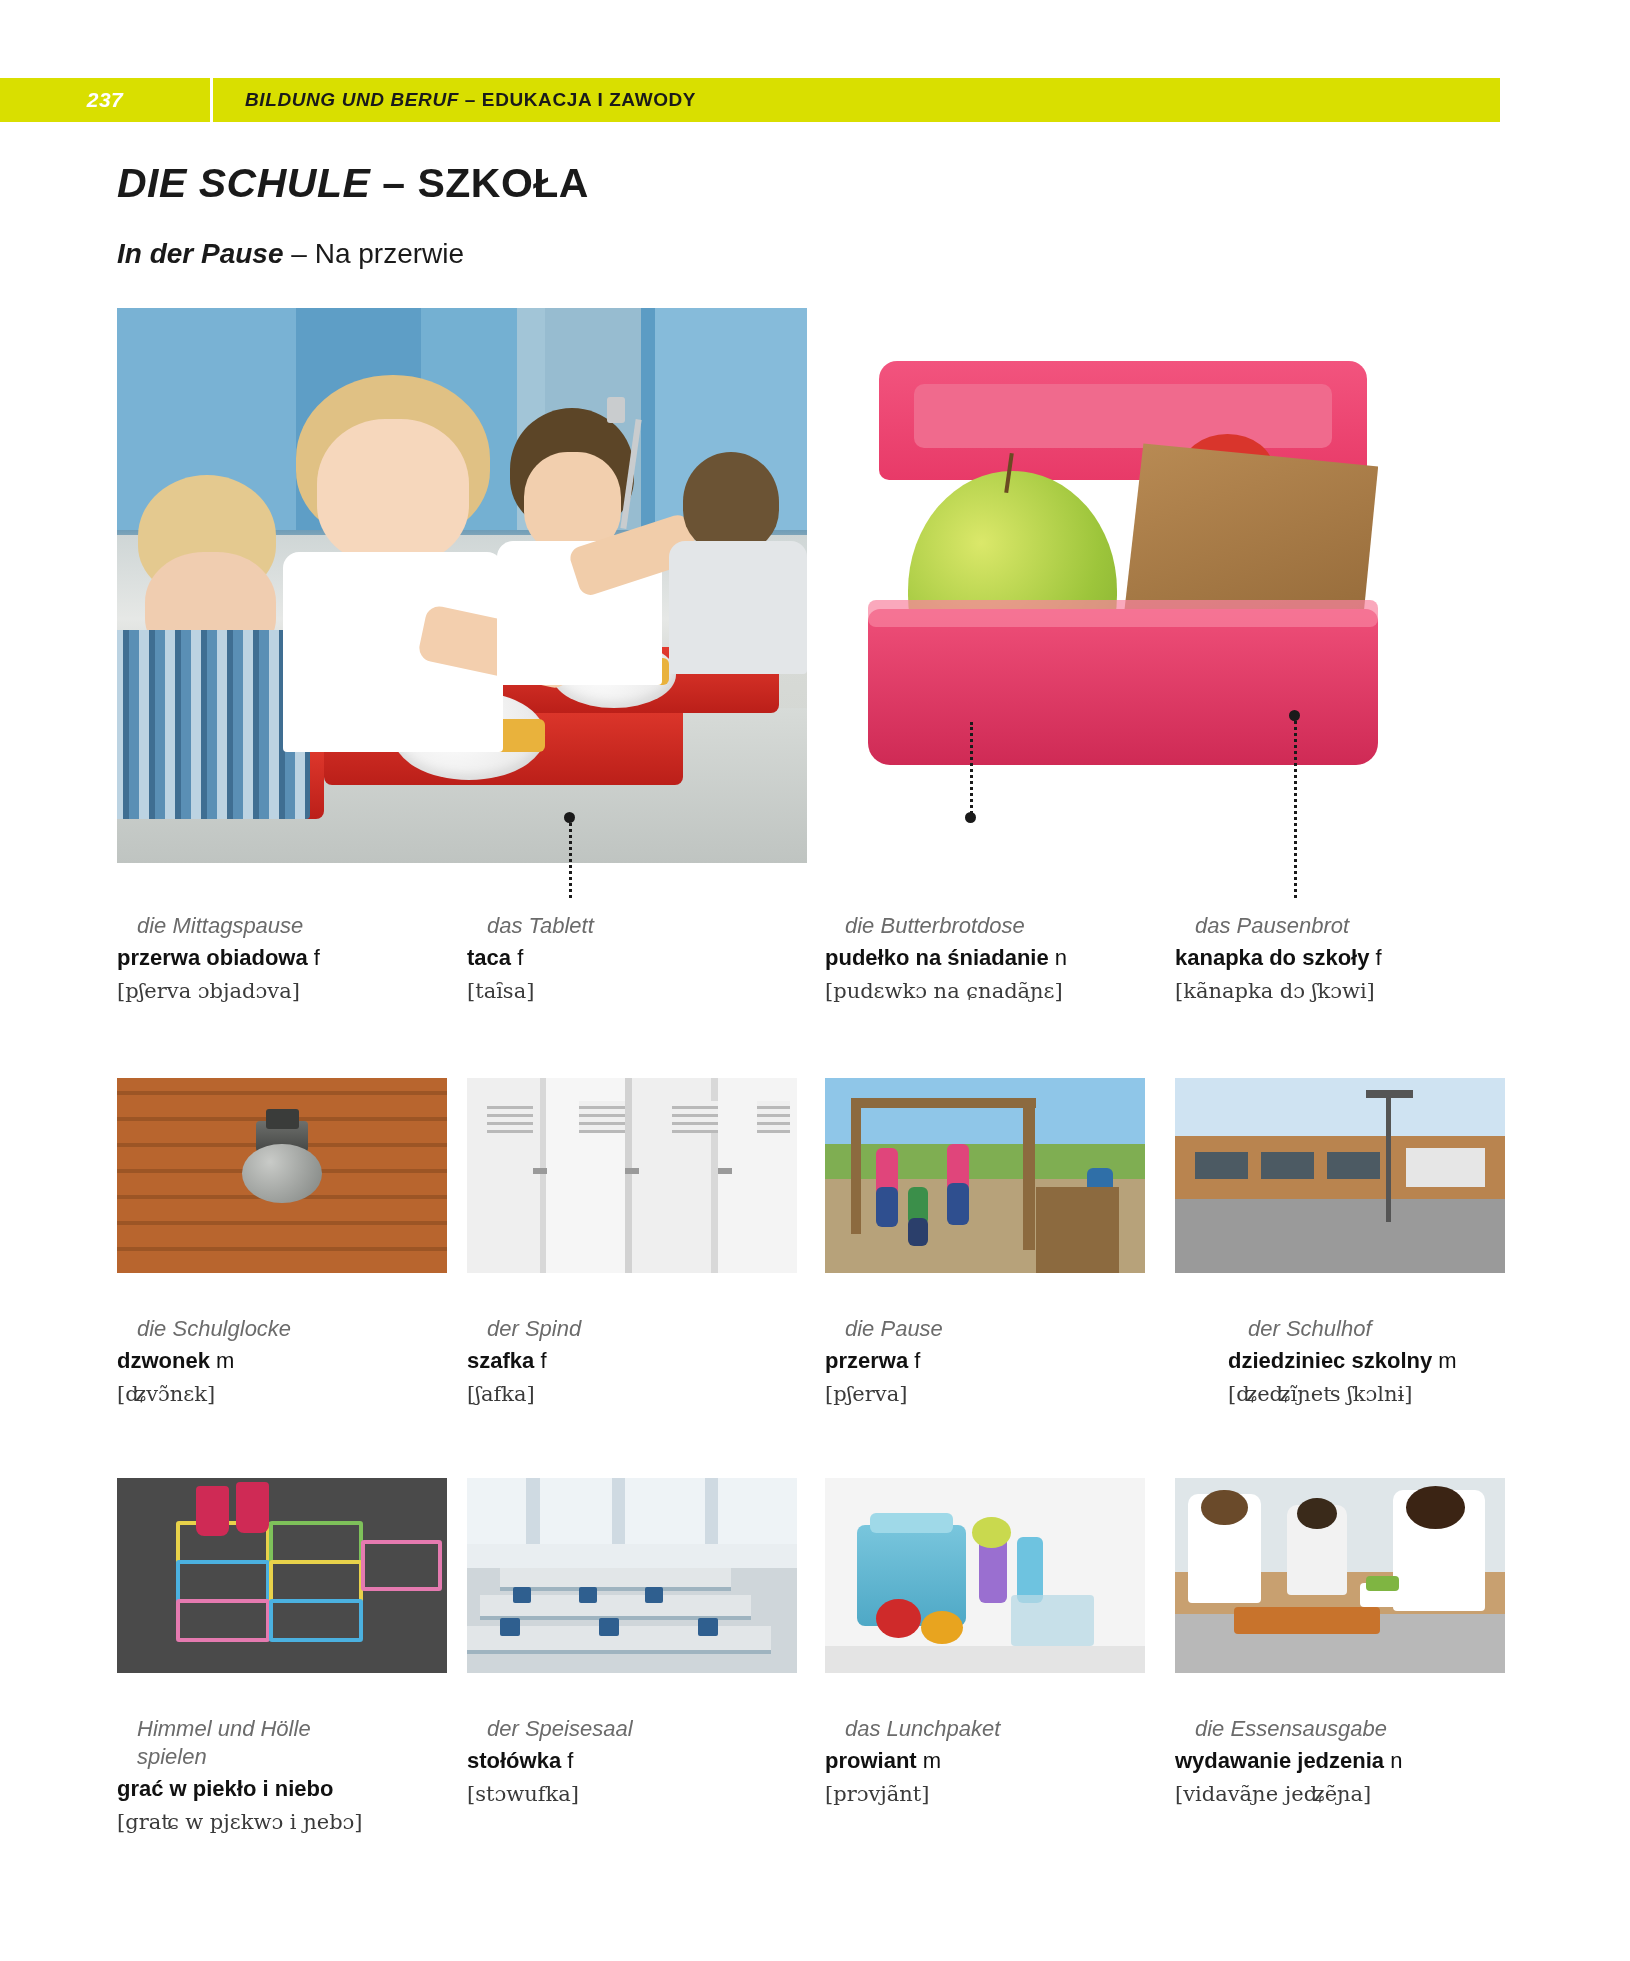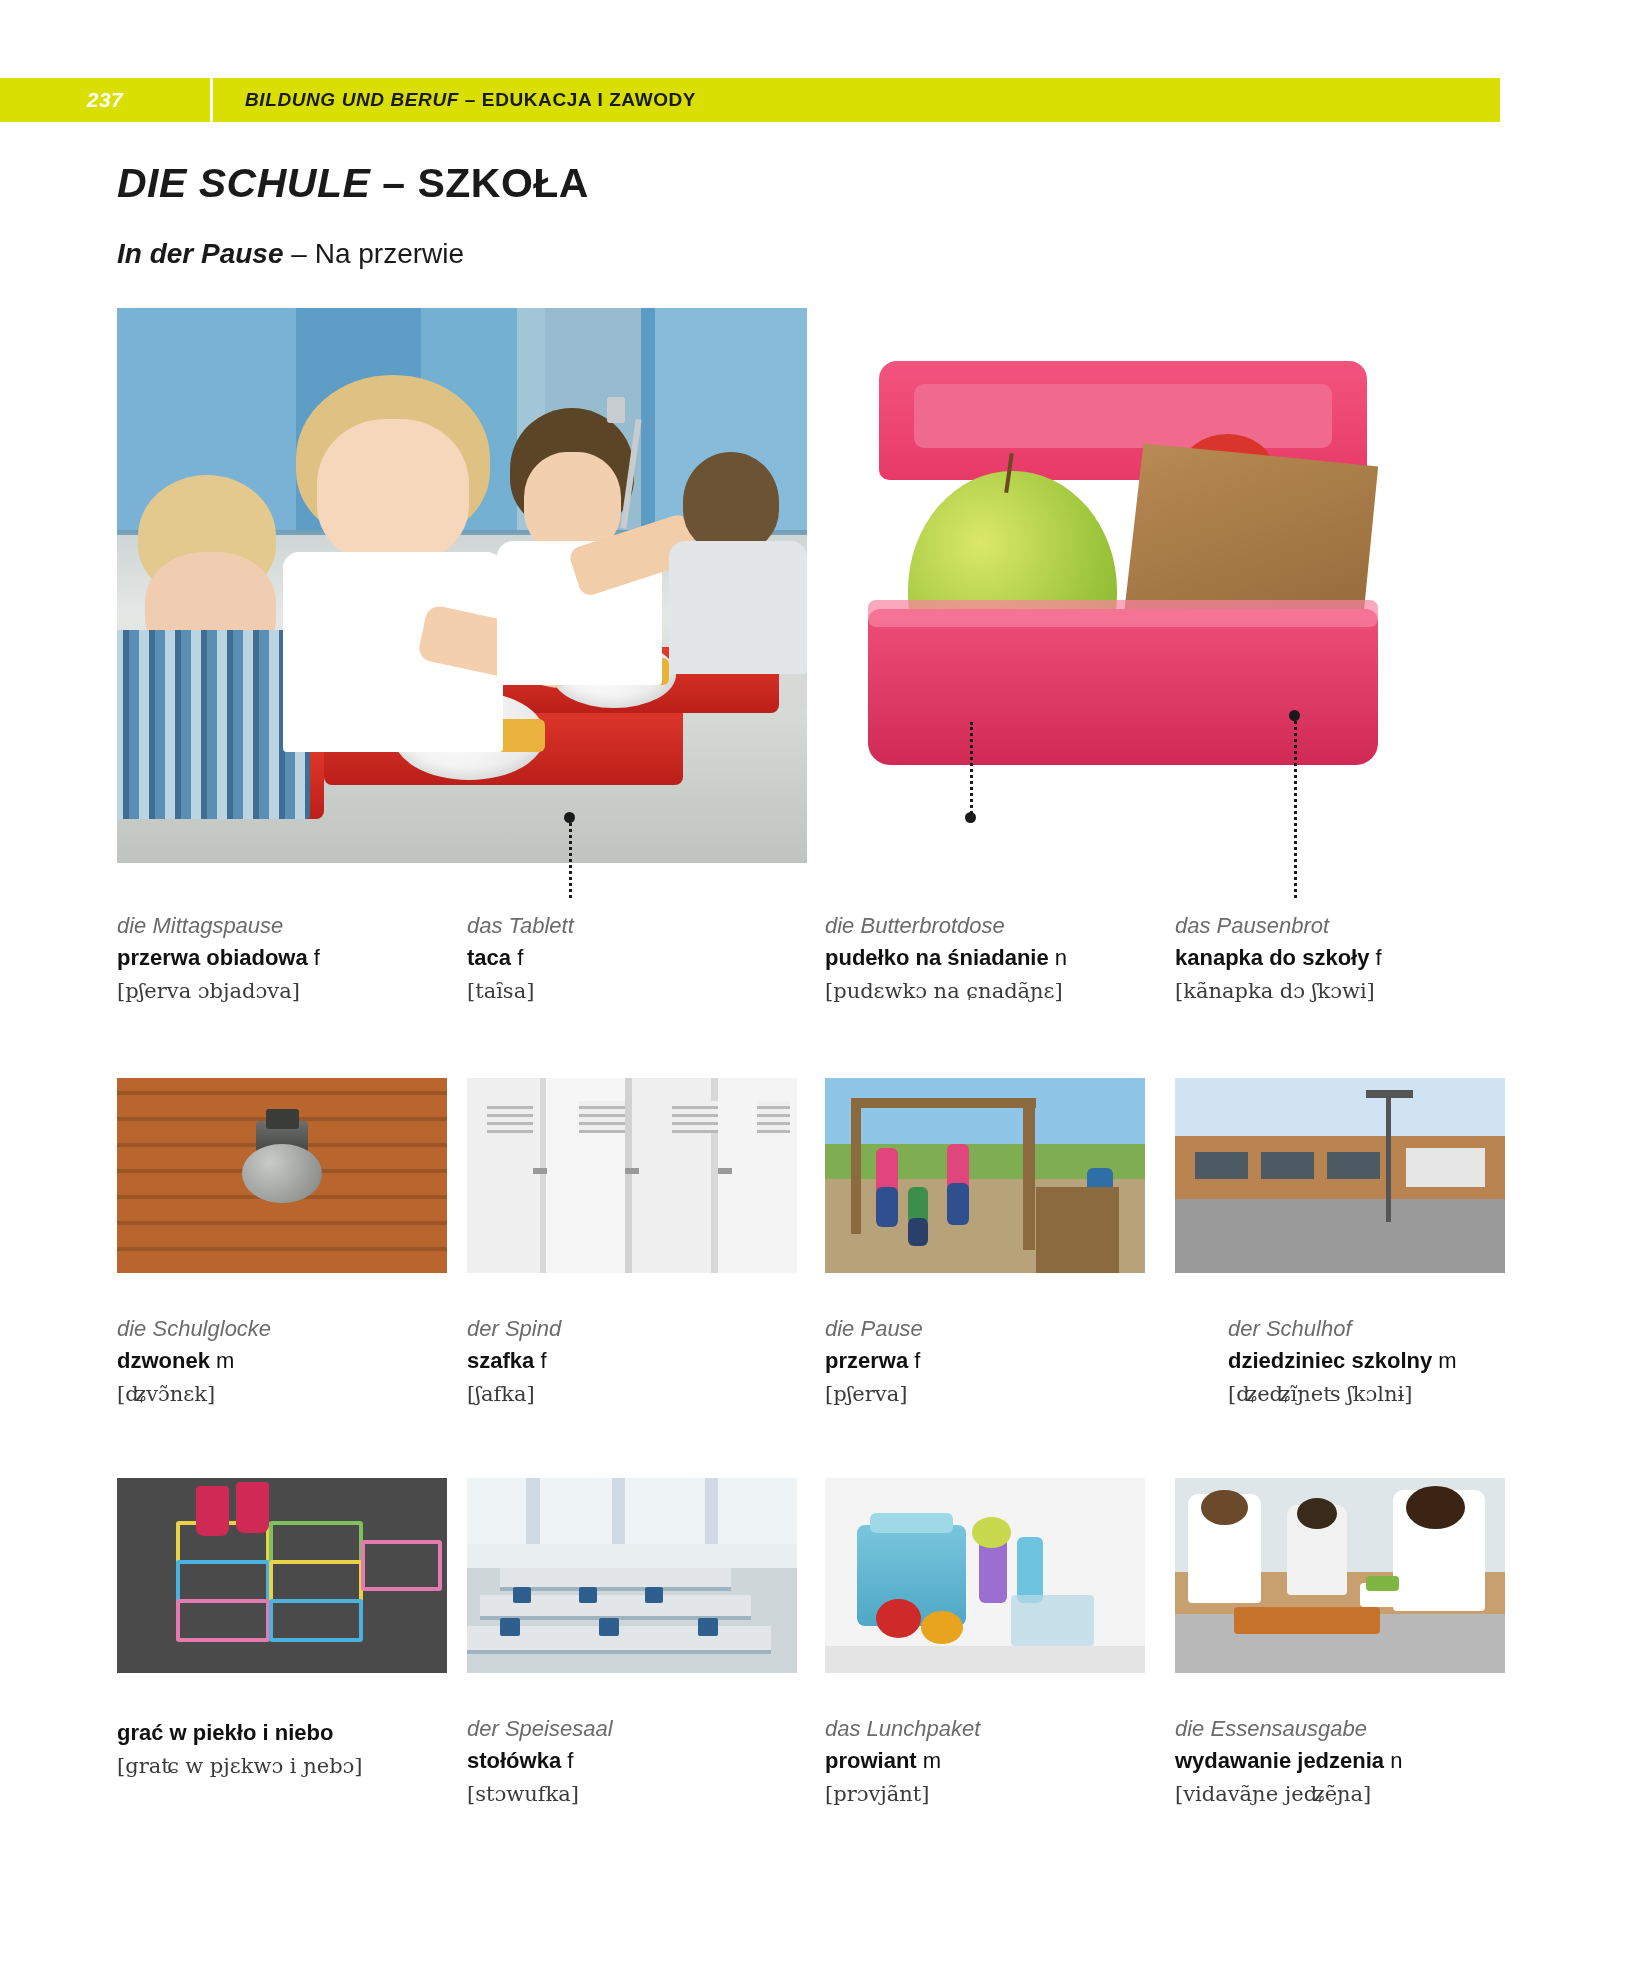--- a/index.html
+++ b/index.html
@@ -79,20 +79,21 @@
     font-weight: normal;
   }
 
   
   .entry-de {
     font-style: italic;
     font-size: 22px;
     color: #6b6b6b;
     line-height: 1.28;
     white-space: pre-line;
+    margin-left: 20px;
   }
   .entry-pl {
     font-size: 22px;
     font-weight: bold;
     color: #111111;
     line-height: 1.3;
     margin-top: 4px;
   }
   .entry-pl .gender {
     font-weight: normal;
@@ -533,20 +534,22 @@
   <div class="person" style="left:34%;top:14%;width:18%;height:46%;background:#f2f2f2;"></div>
   <div style="position:absolute;left:37%;top:10%;width:12%;height:16%;background:#3a2a1a;border-radius:50%;"></div>
   <div class="person" style="left:66%;top:6%;width:28%;height:62%;background:#ffffff;"></div>
   <div style="position:absolute;left:70%;top:4%;width:18%;height:22%;background:#3b2414;border-radius:50%;"></div>
   <div class="tray-food" style="left:18%;top:66%;width:44%;height:14%;"></div>
   <div style="position:absolute;left:56%;top:54%;width:18%;height:12%;background:#ffffff;border-radius:4px;"></div>
   <div style="position:absolute;left:58%;top:50%;width:10%;height:8%;background:#7fb542;border-radius:4px;"></div>
 </div>
 
 <div class="grid-cap" id="c-hopscotch">
+  <div class="entry-de">Himmel und Hölle
+spielen</div>
   <div class="entry-pl"><span>grać w piekło i niebo</span> <span class="gender"></span></div>
   <div class="entry-ipa">[graʨ w pjɛkwɔ i ɲebɔ]</div>
 </div>
 
 <div class="grid-cap" id="c-dining">
   <div class="entry-de">der Speisesaal</div>
   <div class="entry-pl"><span>stołówka</span> <span class="gender">f</span></div>
   <div class="entry-ipa">[stɔwufka]</div>
 </div>
 

